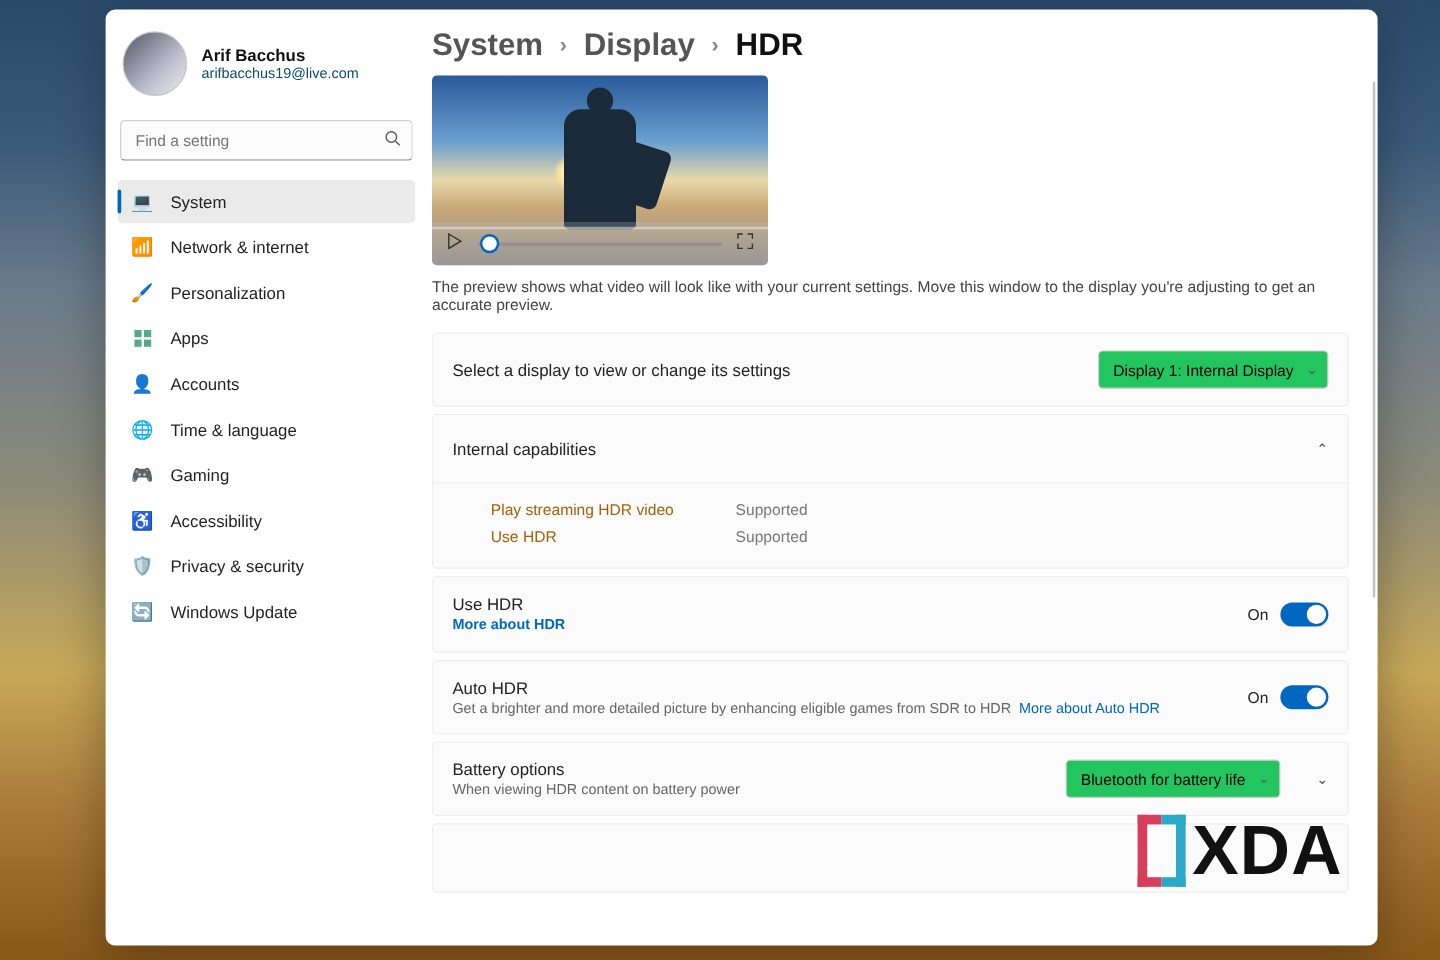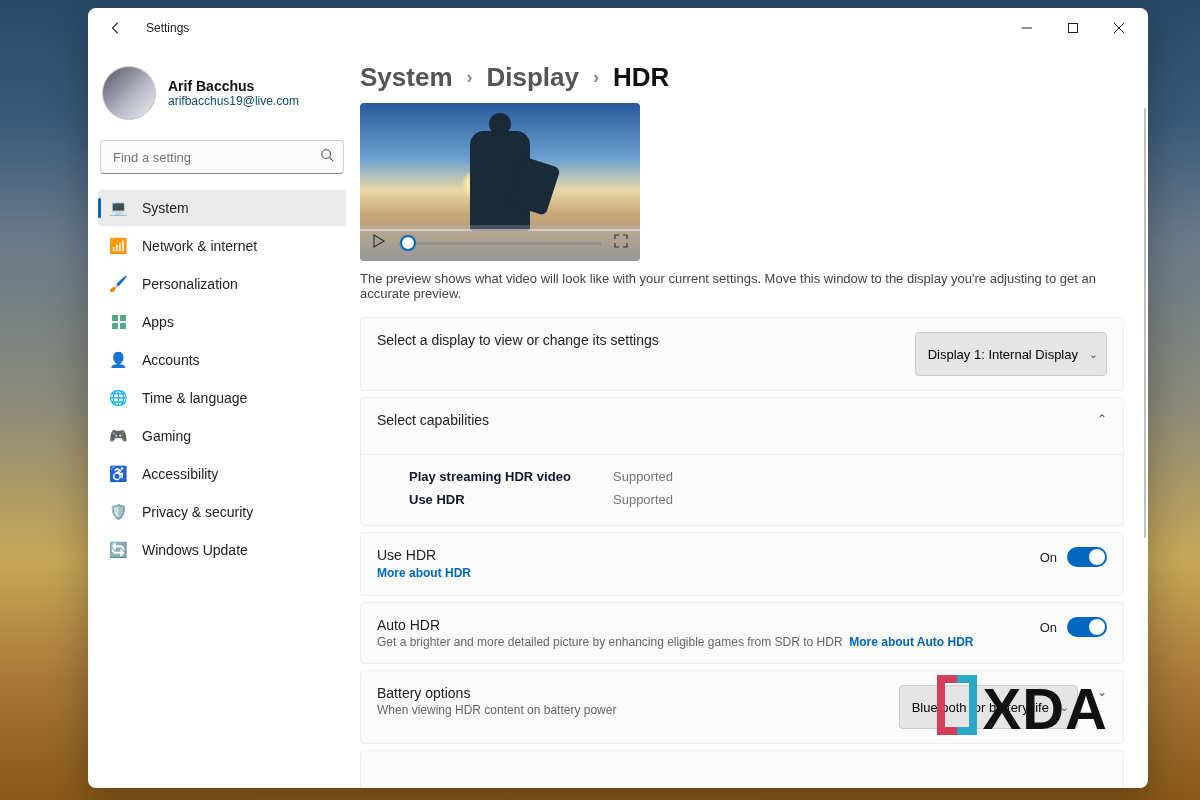--- a/index.html
+++ b/index.html
@@ -66,73 +66,46 @@
 .preview-video .sun { position:absolute; left:36%; top:42%; width:30px; height:30px; background:radial-gradient(circle,#fff,#ffe8a0 40%,transparent 70%); border-radius:50%; }
 .preview-video .rails { position:absolute; bottom:30px; left:0; right:0; height:2px; background:rgba(255,255,255,0.5); }
 .preview-controls { position:absolute; left:0; right:0; bottom:0; height:36px; display:flex; align-items:center; padding:0 12px; gap:12px; background:rgba(200,200,200,0.25); }
 .play-btn { color:#333; cursor:pointer; }
 .seek { flex:1; height:3px; background:#888a; position:relative; border-radius:2px; }
 .seek .thumb { position:absolute; left:10px; top:50%; transform:translate(-50%,-50%); width:16px; height:16px; border-radius:50%; background:#fff; border:2px solid #0067c0; }
 .fs-btn { color:#333; cursor:pointer; }
 .caption { font-size:13px; color:#444; margin-bottom:16px; }
 
 .panel { background:#fbfbfb; border:1px solid #eee; border-radius:4px; margin-bottom:6px; }
-.panel-row { display:flex; align-items:flex-start; padding:14px 16px; gap:5px; min-height:56px; }
+.panel-row { display:flex; align-items:center; padding:14px 16px; gap:16px; min-height:56px; }
 .panel-row.expander { cursor:pointer; }
 .panel-title { font-size:14px; color:#222; }
 .panel-sub { font-size:12px; color:#666; margin-top:2px; }
 .panel-left { flex:1; }
-.dropdown { height:44px; border:1px solid #ccc; border-radius:4px; background:#e5e5e5; padding:0 28px 0 12px; font-size:13px; display:flex; align-items:center; position:relative; cursor:pointer; min-width:160px; }
+.dropdown { height:32px; border:1px solid #ccc; border-radius:4px; background:#22c55e; padding:0 28px 0 12px; font-size:13px; display:flex; align-items:center; position:relative; cursor:pointer; min-width:160px; }
 .dropdown .chev { position:absolute; right:8px; top:50%; transform:translateY(-50%); color:#555; font-size:11px; }
 .caps-body { border-top:1px solid #eee; padding:10px 16px 14px 48px; font-size:13px; }
 .caps-row { display:flex; gap:24px; padding:4px 0; }
-.caps-label { width:180px; color:#0f172a;font-weight:bold; }
+.caps-label { width:180px; color:#a16207; }
 .caps-val { color:#777; }
 .chev-icon { color:#555; font-size:12px; }
 .toggle-wrap { display:flex; align-items:center; gap:10px; }
 .toggle-state { font-size:13px; color:#222; }
 .toggle { width:40px; height:20px; border-radius:10px; background:#0067c0; position:relative; cursor:pointer; }
 .toggle .knob { position:absolute; right:2px; top:2px; width:16px; height:16px; border-radius:50%; background:#fff; }
 
-.watermark { position:absolute; right:40px; bottom:46px; display:flex; align-items:flex-start; gap:6px; pointer-events:none; }
+.watermark { position:absolute; right:29px; bottom:46px; display:flex; align-items:center; gap:6px; pointer-events:none; }
 .wm-bracket { width:20px; height:60px; border:8px solid; border-right:none; }
 .wm-text { font-size:58px; font-weight:800; letter-spacing:1px; color:#111; font-family: Arial, sans-serif; }
 .scrollbar-thumb { position:absolute; right:2px; top:60px; width:2px; height:430px; background:#c0c0c0; border-radius:2px; }
 </style>
 </head>
 <body>
 
 <div class="window">
-  <div class="titlebar">
-    <div class="titlebar-left">
-      <div class="back-btn">
-        <svg width="14" height="14" viewBox="0 0 16 16">
-            <path d="M10 2 L4 8 L10 14" fill="none" stroke="#333" stroke-width="1.4"></path>
-          </svg>
-      </div>
-      <div class="title-text">Settings</div>
-    </div>
-    <div class="titlebar-right">
-      <div class="win-btn">
-          <svg width="10" height="10">
-            <line x1="0" y1="5" x2="10" y2="5" stroke="#222" stroke-width="1"></line>
-          </svg>
-        </div>
-      <div class="win-btn">
-          <svg width="10" height="10">
-            <rect x="0.5" y="0.5" width="9" height="9" fill="none" stroke="#222" stroke-width="1"></rect>
-          </svg>
-        </div>
-      <div class="win-btn close">
-          <svg width="10" height="10">
-            <path d="M0 0 L10 10 M10 0 L0 10" stroke="#222" stroke-width="1"></path>
-          </svg>
-        </div>
-    </div>
-  </div>
 
   <div class="body">
     <div class="sidebar">
       <div class="user-block">
         <div class="avatar"></div>
         <div>
           <div class="user-name">Arif Bacchus</div>
           <div class="user-email">arifbacchus19@live.com</div>
         </div>
       </div>
@@ -238,21 +211,21 @@
             <div class="dropdown">
               <span>Display 1: Internal Display</span>
               <span class="chev">⌄</span>
             </div>
           </div>
         </div>
 
         <div class="panel">
           <div class="panel-row expander">
             <div class="panel-left">
-                <div class="panel-title">Select capabilities</div>
+                <div class="panel-title">Internal capabilities</div>
               </div>
             <span class="chev-icon">⌃</span>
           </div>
           <div class="caps-body" id="caps-body">
               <div class="caps-row">
                 <div class="caps-label">Play streaming HDR video</div>
                 <div class="caps-val">Supported</div>
               </div>
               <div class="caps-row">
                 <div class="caps-label">Use HDR</div>
@@ -273,21 +246,21 @@
                   <div class="knob"></div>
                 </div>
             </div>
           </div>
         </div>
 
         <div class="panel">
           <div class="panel-row">
             <div class="panel-left">
               <div class="panel-title">Auto HDR</div>
-              <div class="panel-sub"><span>Get a brighter and more detailed picture by enhancing eligible games from SDR to HDR</span>&nbsp;&nbsp;<a class="link" style="font-weight:700">More about Auto HDR</a></div>
+              <div class="panel-sub"><span>Get a brighter and more detailed picture by enhancing eligible games from SDR to HDR</span>&nbsp;&nbsp;<a class="link" style="font-weight:400">More about Auto HDR</a></div>
             </div>
             <div class="toggle-wrap">
               <span class="toggle-state">On</span>
               <div class="toggle">
                   <div class="knob"></div>
                 </div>
             </div>
           </div>
         </div>
 

